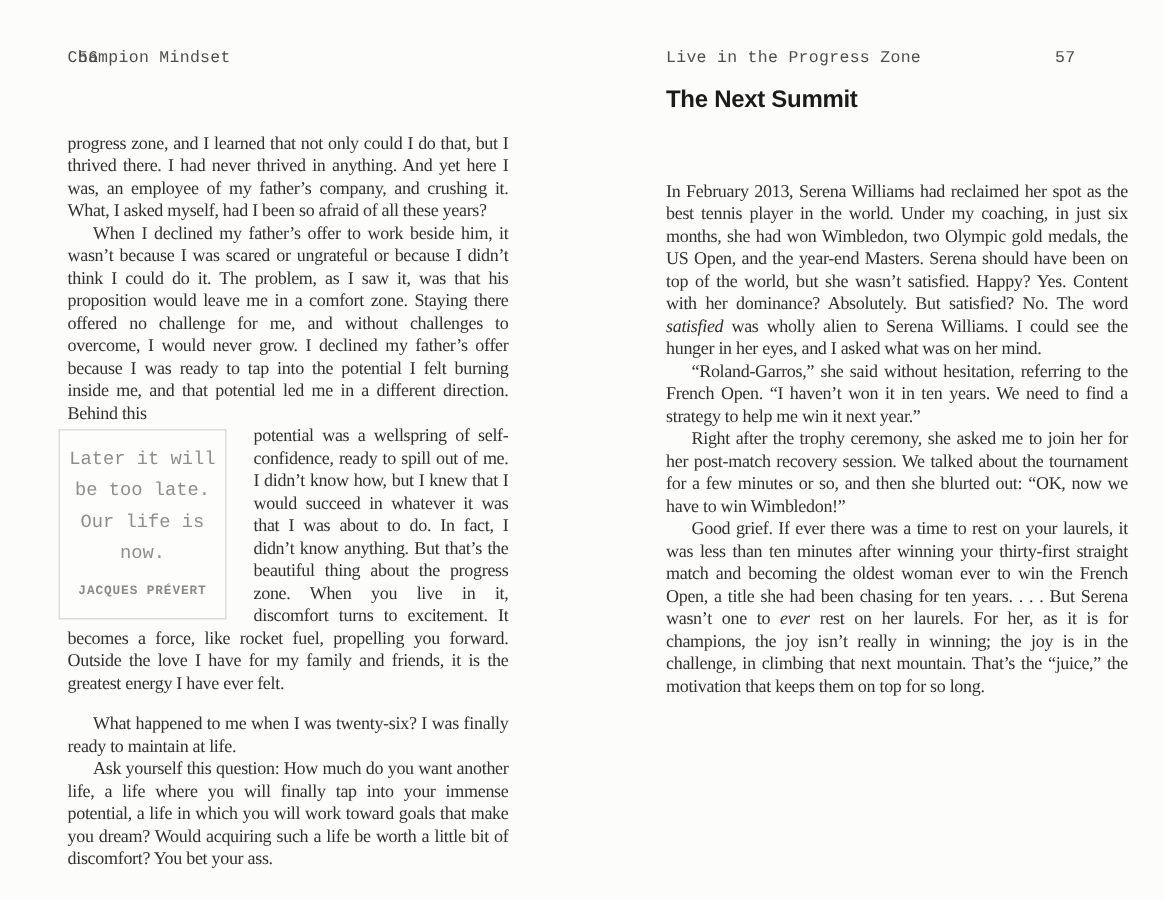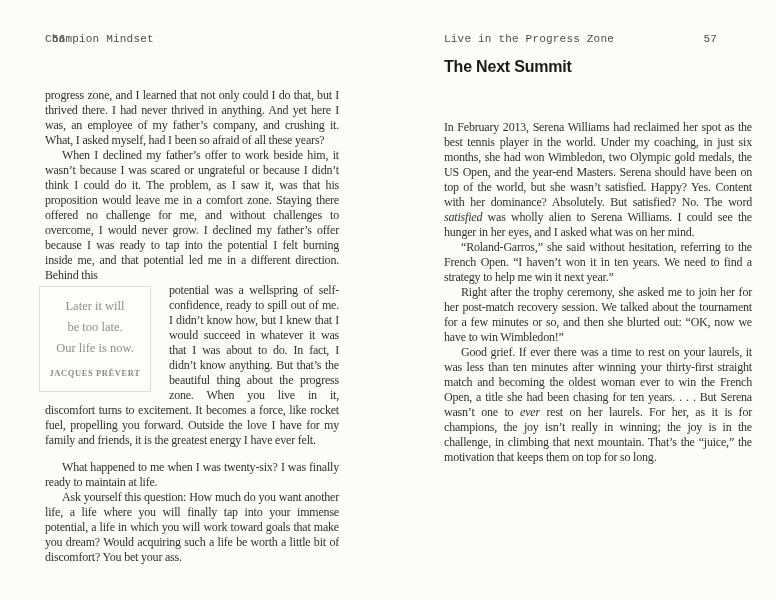--- a/index.html
+++ b/index.html
@@ -59,21 +59,21 @@
 
   .pull-quote {
     float: left;
     width: 102px;
     margin: 3px 18px 5px -6px;
     padding: 9px 4px 10px 4px;
     border: 1px solid #dcdcda;
     background: #fdfdfc;
     text-align: center;
     text-indent: 0;
-    font-family: Liberation Serif, serif;
+    font-family: Liberation Mono, monospace;
     letter-spacing: 0;
   }
   .pq-line {
     font-size: 12.5px;
     line-height: 21px;
     color: #8e8e8e;
   }
   .pq-attr {
     margin-top: 7px;
     font-size: 8.5px;

